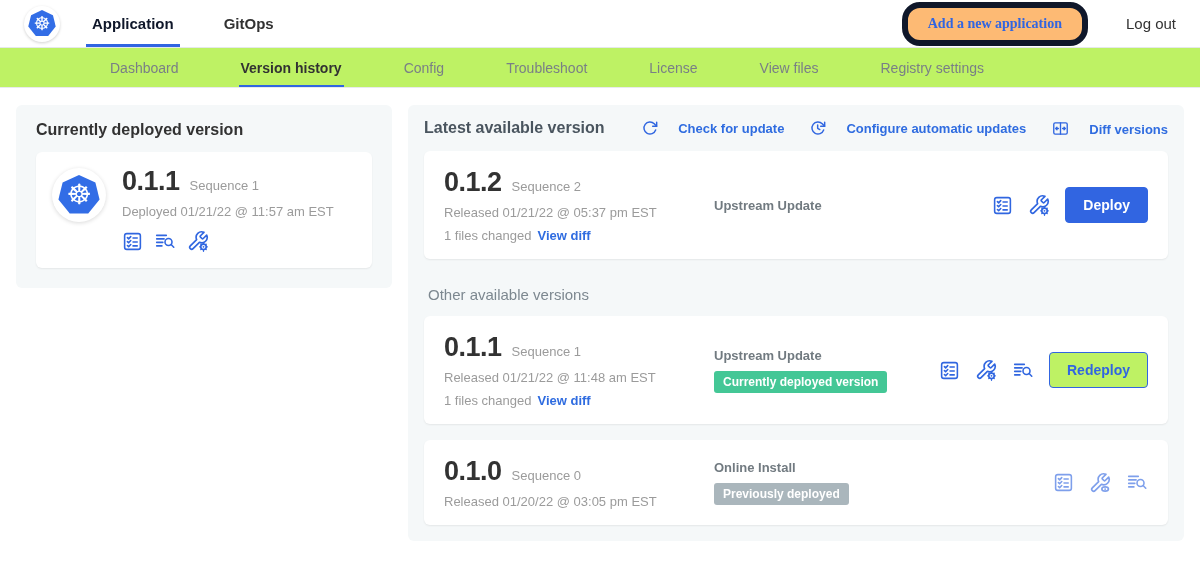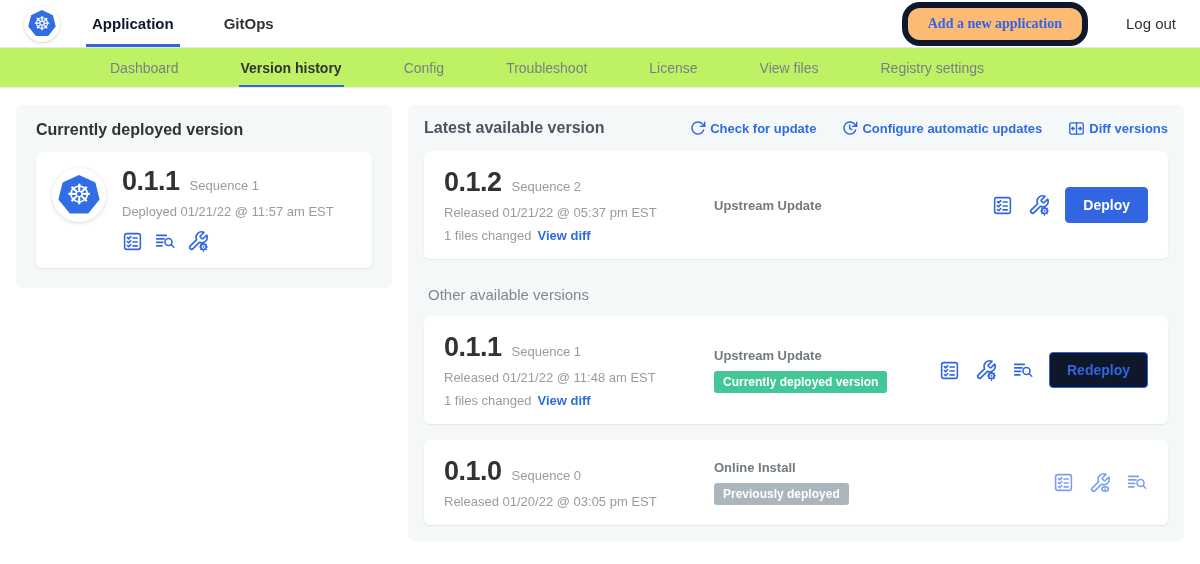--- a/index.html
+++ b/index.html
@@ -52,40 +52,40 @@
   .icon-row { display:flex; align-items:center; gap:11px; margin-top:11px; }
   .ic { color:#3066e0; cursor:pointer; display:inline-flex; }
   .ic svg { display:block; }
   .ic.dim { opacity:.62; }
 
   
   .versions-panel { flex:1; padding:14px 16px 16px; }
   .panel-head { display:flex; align-items:center; }
   .panel-title { font-size:16px; font-weight:600; color:#4a555f; }
   .panel-actions { margin-left:auto; display:flex; align-items:center; gap:26px; }
-  .action-link { display:flex; align-items:center; gap:4px; color:#2f6ce0; font-size:13px; font-weight:700; cursor:pointer; }
+  .action-link { display:flex; align-items:flex-end; gap:20px; color:#2f6ce0; font-size:13px; font-weight:700; cursor:pointer; }
   .action-link svg { display:block; }
 
   .version-card { background:#fff; border-radius:6px; box-shadow:0 1px 2px rgba(0,0,0,.07);
     padding:16px 20px; display:flex; align-items:center; }
   .vc-first { margin-top:14px; }
   .vc-left { flex:0 0 256px; }
   .files-line { margin-top:8px; font-size:13px; color:#9b9b9b; }
   .view-diff { color:#2f6ce0; font-weight:700; margin-left:6px; cursor:pointer; }
   .vc-mid { flex:1; padding-left:14px; }
   .source { font-size:13px; font-weight:700; color:#717a80; }
   .badge { display:inline-block; margin-top:8px; font-size:12px; font-weight:700; color:#fff;
     padding:4px 9px; border-radius:3px; }
   .badge-green { background:#44c796; }
   .badge-gray { background:#aab6bc; }
   .vc-right { display:flex; align-items:center; gap:15px; }
   .btn { font-family:inherit; font-size:14px; font-weight:700; border-radius:4px; cursor:pointer;
     padding:9px 17px; margin-left:0; }
   .btn-primary { background:#3165e1; border:1px solid #3165e1; color:#fff; }
-  .btn-outline { background:#0f172a; border:1px solid #3165e1; color:#3165e1; }
+  .btn-outline { background:#bef264; border:1px solid #3165e1; color:#3165e1; }
 
   .other-title { margin:27px 0 13px 4px; font-size:15px; color:#7d8890; }
   .vc-gap { margin-top:16px; }
 </style>
 </head>
 <body>
 
 <div class="header">
   <div class="logo-wrap">
     <div class="k8s-hept">

